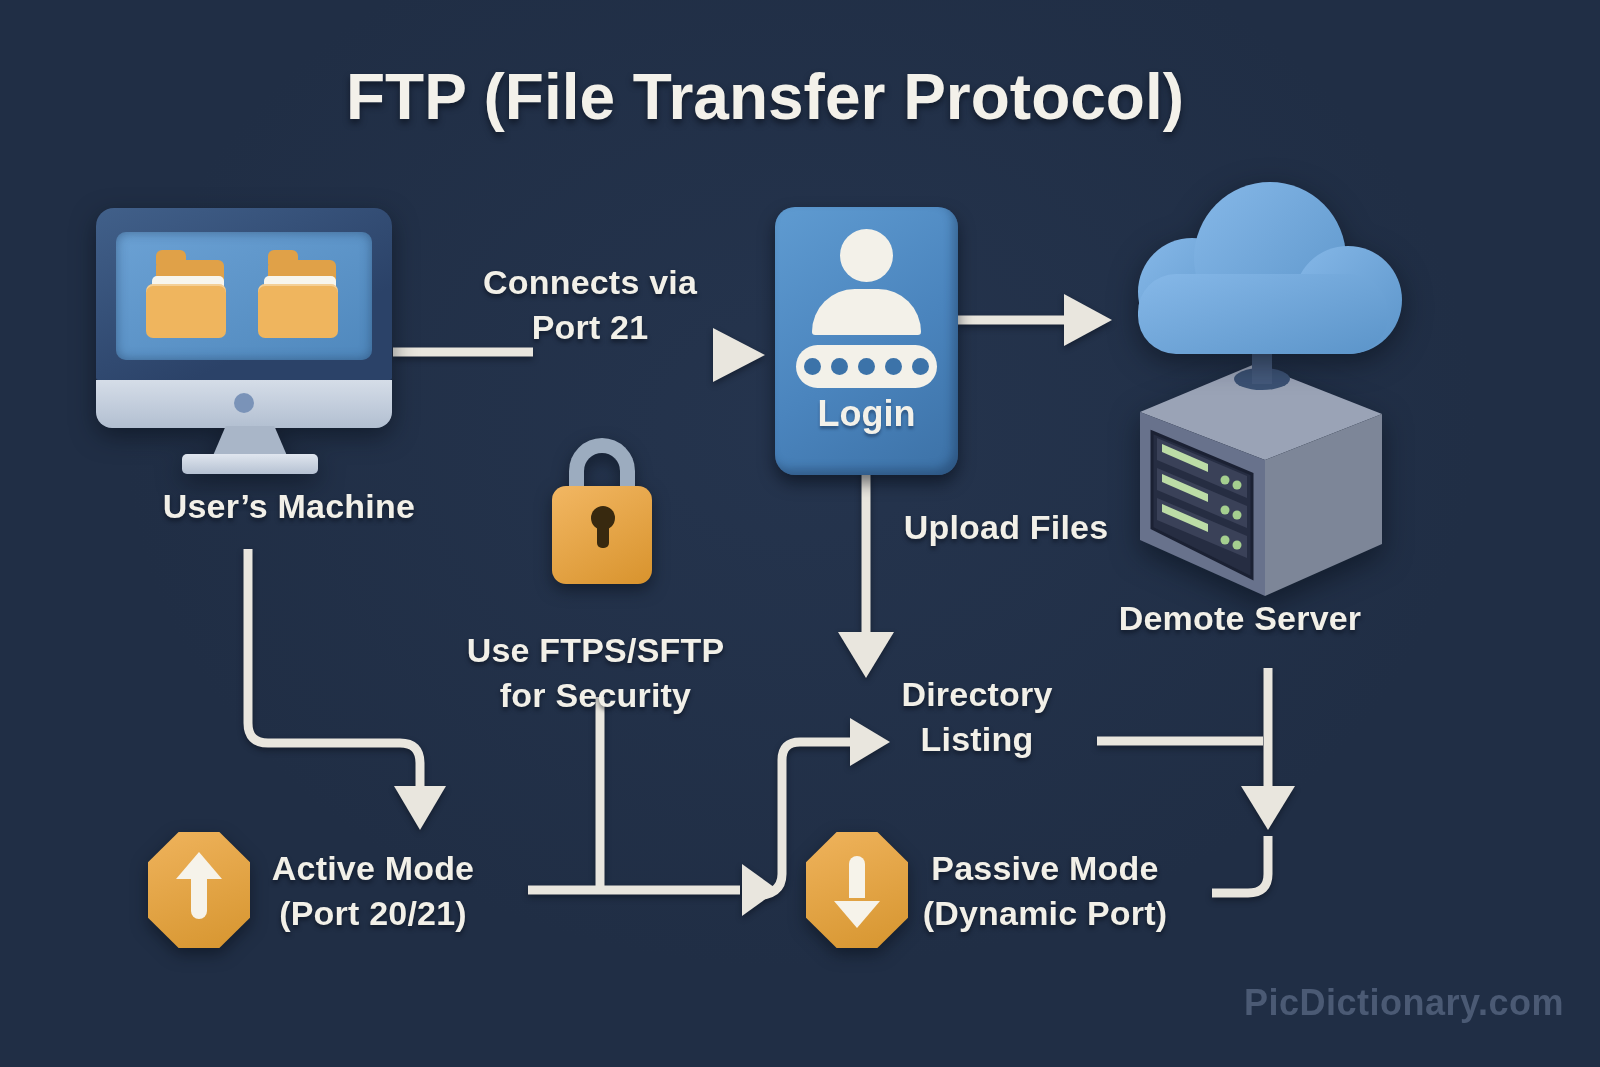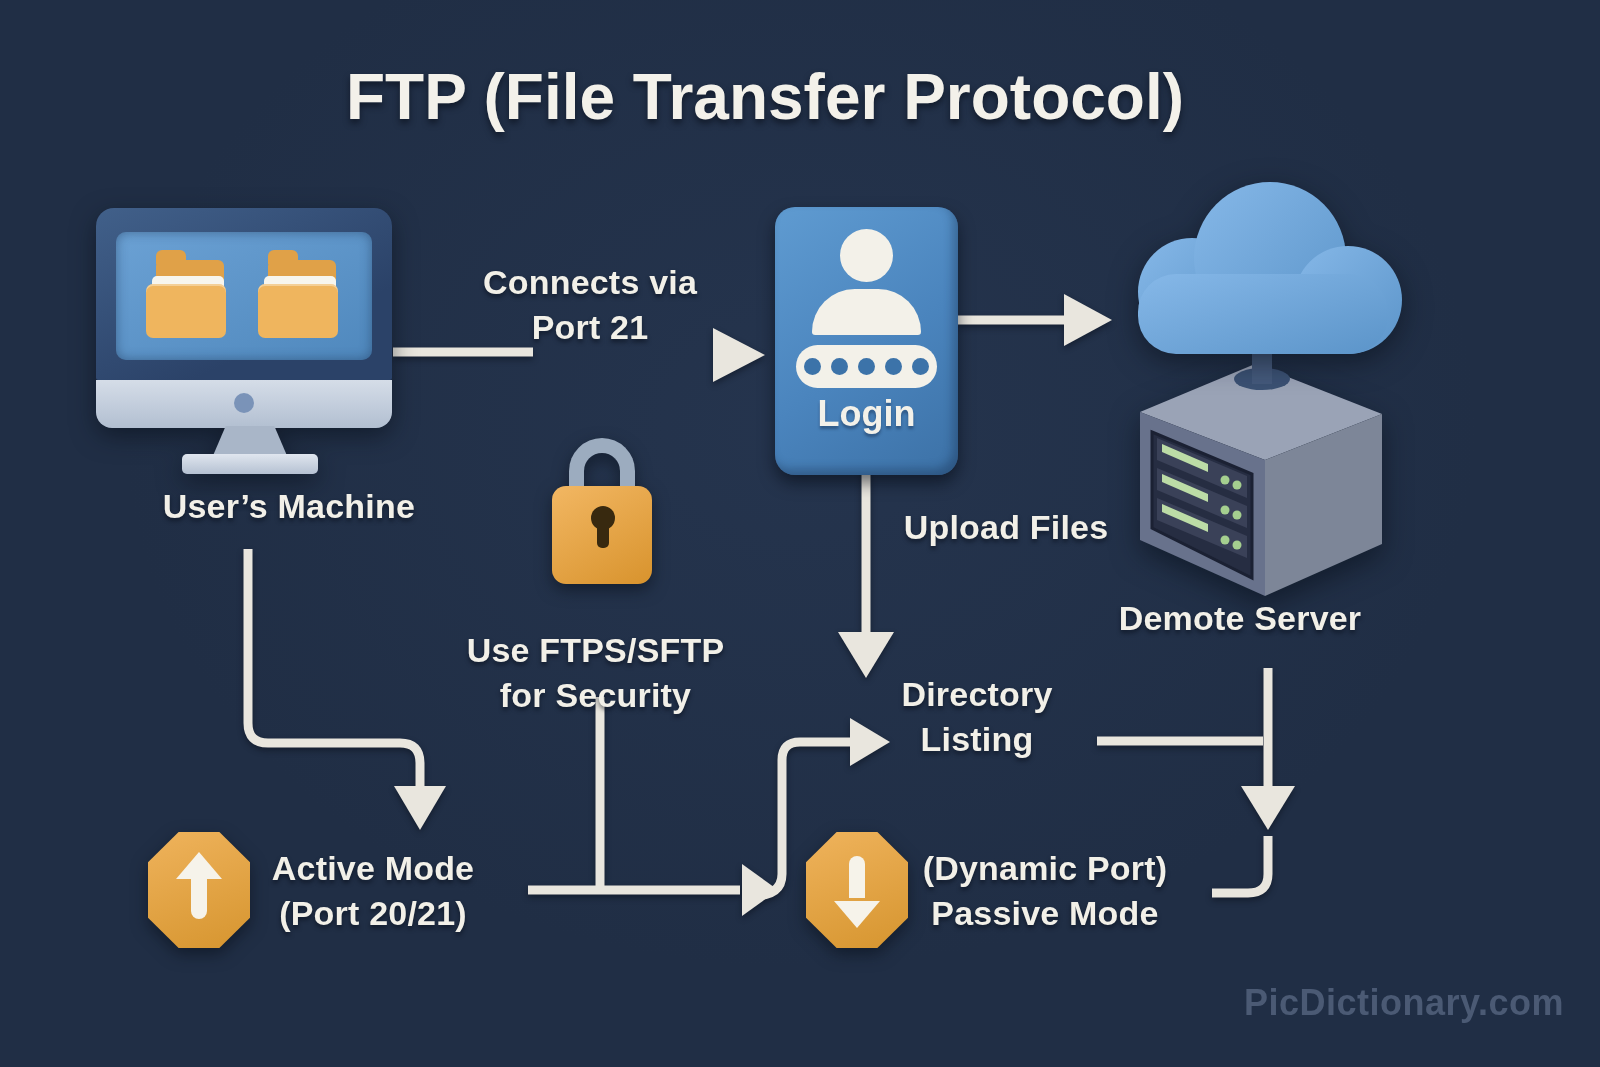--- a/index.html
+++ b/index.html
@@ -230,19 +230,19 @@
     <div>(Port 20/21)</div>
   </div>
 
   <div class="oct-wrap" style="left:806px;top:832px;">
     <div class="octagon">
       <div class="oct-arrow-stem-down"></div>
       <div class="oct-arrow-head-down"></div>
     </div>
   </div>
   <div class="label" style="left:895px;top:846px;width:300px;">
+    <div>Passive Mode</div>
     <div>(Dynamic Port)</div>
-    <div>Passive Mode</div>
   </div>
 
   <div class="watermark">PicDictionary.com</div>
 
 </div>
 
 </body></html>

